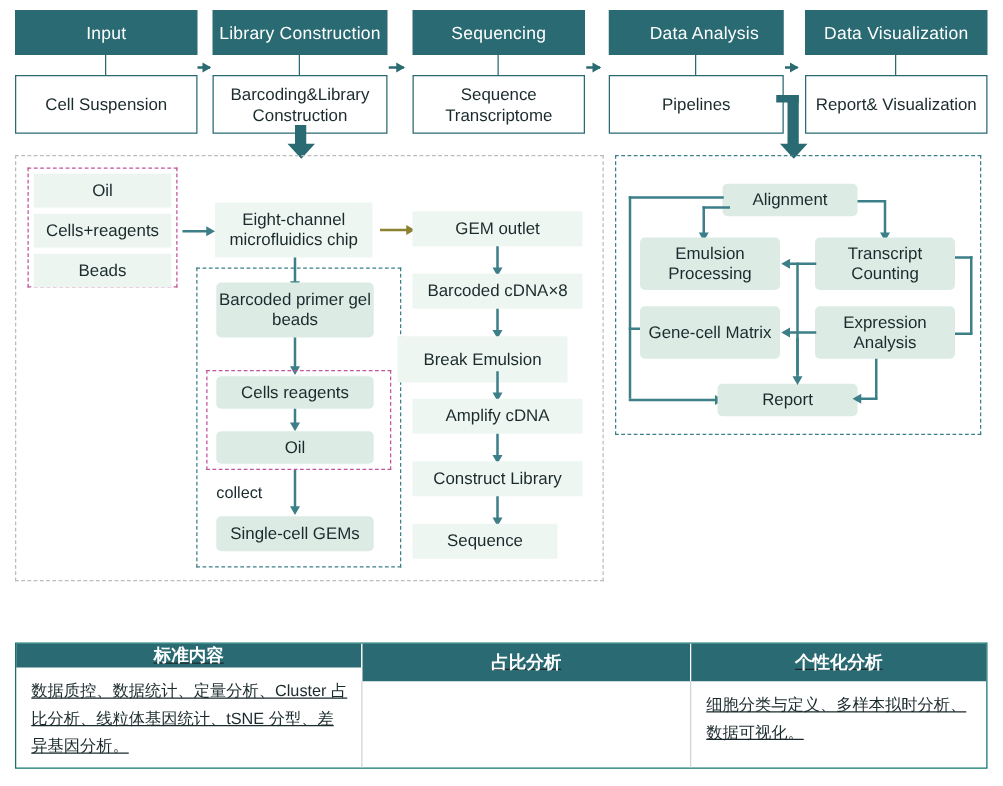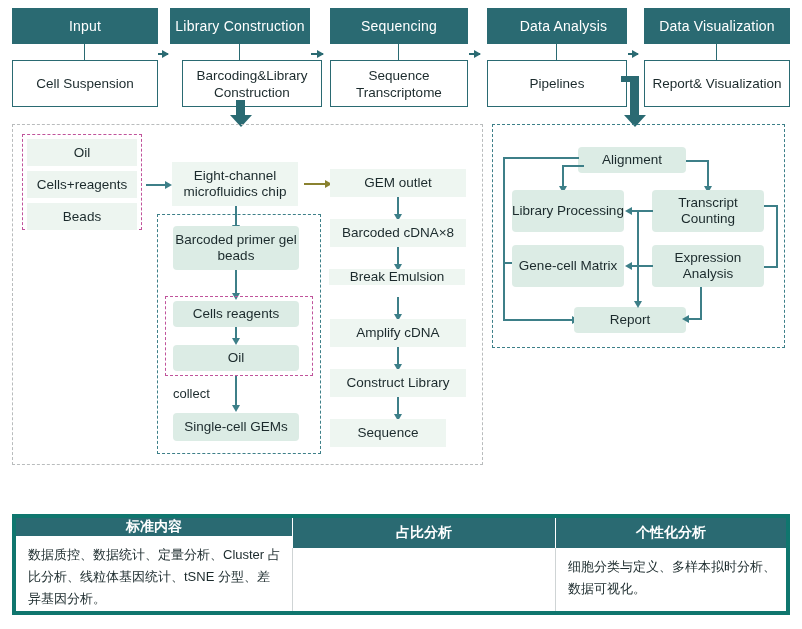--- a/index.html
+++ b/index.html
@@ -56,21 +56,21 @@
 
   
   .thick{background:#2a6a72;width:9px;}
   .thick:after{content:"";position:absolute;left:-6.5px;bottom:-11px;
         border-top:12px solid #2a6a72;border-left:11px solid transparent;
         border-right:11px solid transparent;}
 
   .collect{font-size:13px;color:#1b2a2c;}
 
   
-  .tbl{border:4px solid #0f766e;display:flex;}
+  .tbl{border:1px solid #0f766e;display:flex;text-decoration:underline;}
   .tcol{flex:0 0 auto;display:flex;flex-direction:column;}
   .thead{background:#2a6a72;color:#fff;font-size:14px;font-weight:bold;
          height:30px;display:flex;align-items:center;justify-content:center;}
   .tbody{font-size:13px;line-height:22px;padding:8px 10px 6px 12px;
          color:#1b2a2c;flex:1;}
   .tdiv{width:1px;background:#ffffff;}
   .tdiv-b{width:1px;background:#cfd4d5;flex:1;}
 </style>
 </head>
 <body>
@@ -86,21 +86,21 @@
 <div class="abs harrow" style="left:469px;width:11px;"></div>
 <div class="abs harrow" style="left:628px;width:10px;"></div>
 
 <div class="abs vstem" style="left:84px;top:44px;height:16px;"></div>
 <div class="abs vstem" style="left:239px;top:44px;height:16px;"></div>
 <div class="abs vstem" style="left:398px;top:44px;height:16px;"></div>
 <div class="abs vstem" style="left:556px;top:44px;height:16px;"></div>
 <div class="abs vstem" style="left:716px;top:44px;height:16px;"></div>
 
 <div class="abs sub" style="left:12px;top:60px;width:146px;height:47px;">Cell Suspension</div>
-<div class="abs sub" style="left:170px;top:60px;width:140px;height:47px;margin-left:12px;">Barcoding&amp;Library Construction</div>
+<div class="abs sub" style="left:170px;top:60px;width:140px;height:47px;">Barcoding&amp;Library Construction</div>
 <div class="abs sub" style="left:330px;top:60px;width:138px;height:47px;">Sequence Transcriptome</div>
 <div class="abs sub" style="left:487px;top:60px;width:140px;height:47px;">Pipelines</div>
 <div class="abs sub" style="left:644px;top:60px;width:146px;height:47px;">Report&amp; Visualization</div>
 
 <div class="abs thick" style="left:236px;top:100px;height:16px;"></div>
 
 <div class="abs thick" style="left:630px;top:76px;height:40px;"></div>
 <div class="abs" style="left:621px;top:76px;width:18px;height:6px;background:#2a6a72;"></div>
 
 <div class="abs panel-gray" style="left:12px;top:124px;width:471px;height:341px;"></div>
@@ -132,21 +132,21 @@
 <div class="abs collect" style="left:173px;top:386px;">collect</div>
 
 <div class="abs node" style="left:173px;top:413px;width:126px;height:28px;">Single-cell GEMs</div>
 
 <div class="abs node flat" style="left:330px;top:169px;width:136px;height:28px;">GEM outlet</div>
 <div class="abs varr" style="left:397px;top:197px;height:18px;"></div>
 
 <div class="abs node flat" style="left:330px;top:219px;width:136px;height:28px;">Barcoded cDNA×8</div>
 <div class="abs varr" style="left:397px;top:247px;height:18px;"></div>
 
-<div class="abs node flat" style="left:329px;top:269px;width:136px;height:16px;">Break Emulsion</div>
+<div class="abs node flat" style="left:318px;top:269px;width:136px;height:37px;">Break Emulsion</div>
 <div class="abs varr" style="left:397px;top:297px;height:18px;"></div>
 
 <div class="abs node flat" style="left:330px;top:319px;width:136px;height:28px;">Amplify cDNA</div>
 <div class="abs varr" style="left:397px;top:347px;height:18px;"></div>
 
 <div class="abs node flat" style="left:330px;top:369px;width:136px;height:28px;">Construct Library</div>
 <div class="abs varr" style="left:397px;top:397px;height:18px;"></div>
 
 <div class="abs node flat" style="left:330px;top:419px;width:116px;height:28px;">Sequence</div>
 
@@ -158,21 +158,21 @@
 <div class="abs vline" style="left:503px;top:157px;height:162px;"></div>
 <div class="abs harr" style="left:503px;top:262px;width:14px;"></div>
 <div class="abs harr" style="left:503px;top:319px;width:70px;"></div>
 
 <div class="abs hline" style="left:562px;top:165px;width:22px;"></div>
 <div class="abs varr" style="left:562px;top:165px;height:22px;"></div>
 
 <div class="abs hline" style="left:686px;top:160px;width:22px;"></div>
 <div class="abs varr" style="left:707px;top:160px;height:27px;"></div>
 
-<div class="abs node" style="left:512px;top:190px;width:112px;height:42px;">Library Processing</div>
+<div class="abs node" style="left:512px;top:190px;width:112px;height:42px;">Emulsion Processing</div>
 <div class="abs node" style="left:652px;top:190px;width:112px;height:42px;">Transcript Counting</div>
 <div class="abs node" style="left:512px;top:245px;width:112px;height:42px;">Gene-cell Matrix</div>
 <div class="abs node" style="left:652px;top:245px;width:112px;height:42px;">Expression Analysis</div>
 <div class="abs node" style="left:574px;top:307px;width:112px;height:26px;">Report</div>
 
 <div class="abs vline" style="left:637px;top:210px;height:90px;"></div>
 <div class="abs harr left" style="left:631px;top:210px;width:22px;"></div>
 <div class="abs harr left" style="left:631px;top:265px;width:22px;"></div>
 <div class="abs varr" style="left:637px;top:270px;height:32px;"></div>
 

